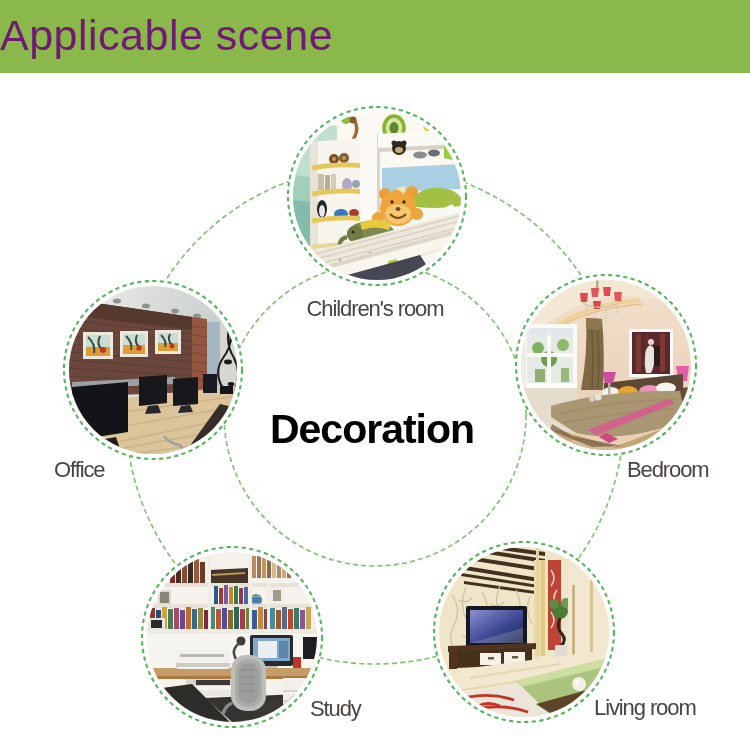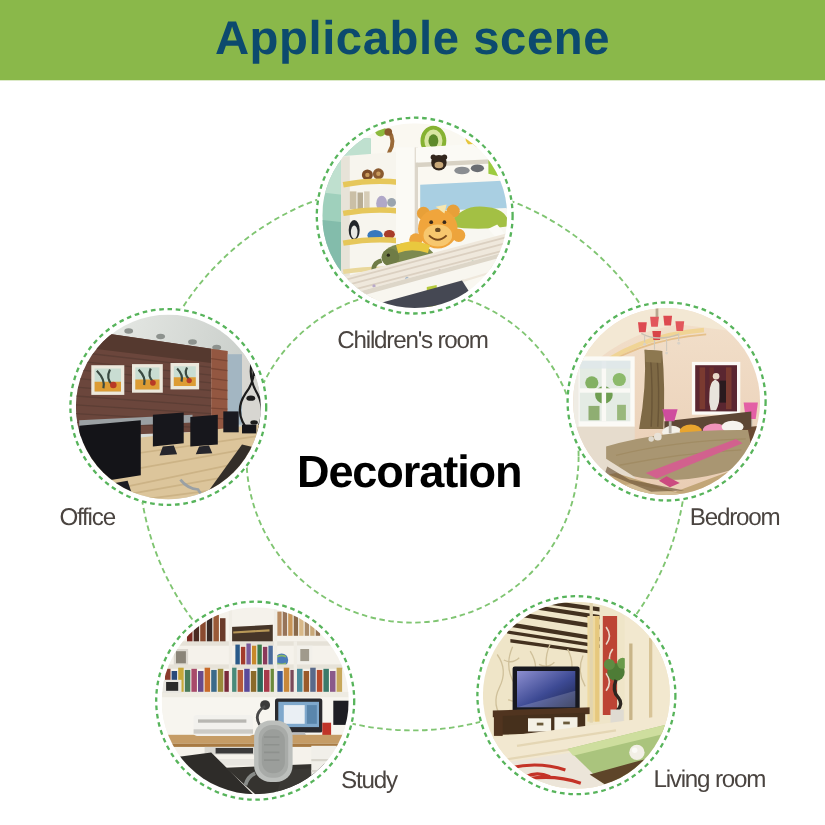--- a/index.html
+++ b/index.html
@@ -1,18 +1,18 @@
 <!DOCTYPE html>
 <html><head>
 <meta charset="utf-8">
 <style>
   html,body{margin:0;padding:0;width:750px;height:750px;background:#ffffff;overflow:hidden;}
   body{font-family:"Liberation Sans", sans-serif;}
   .banner{position:absolute;left:0;top:0;width:750px;height:73px;background:#8ab84a;}
-  .banner span{display:block;text-align:center;line-height:71px;font-size:43px;font-weight:bold;color:#0c4a6e;letter-spacing:0.5px;}
+  .banner span{display:block;text-align:left;line-height:71px;font-size:43px;font-weight:normal;color:#701a75;letter-spacing:0.5px;}
   svg{position:absolute;left:0;top:0;}
 </style>
 </head>
 <body>
 
 <div class="banner">
     <span>Applicable scene</span>
   </div>
 <svg width="750" height="750" viewBox="0 0 750 750">
 <defs>

